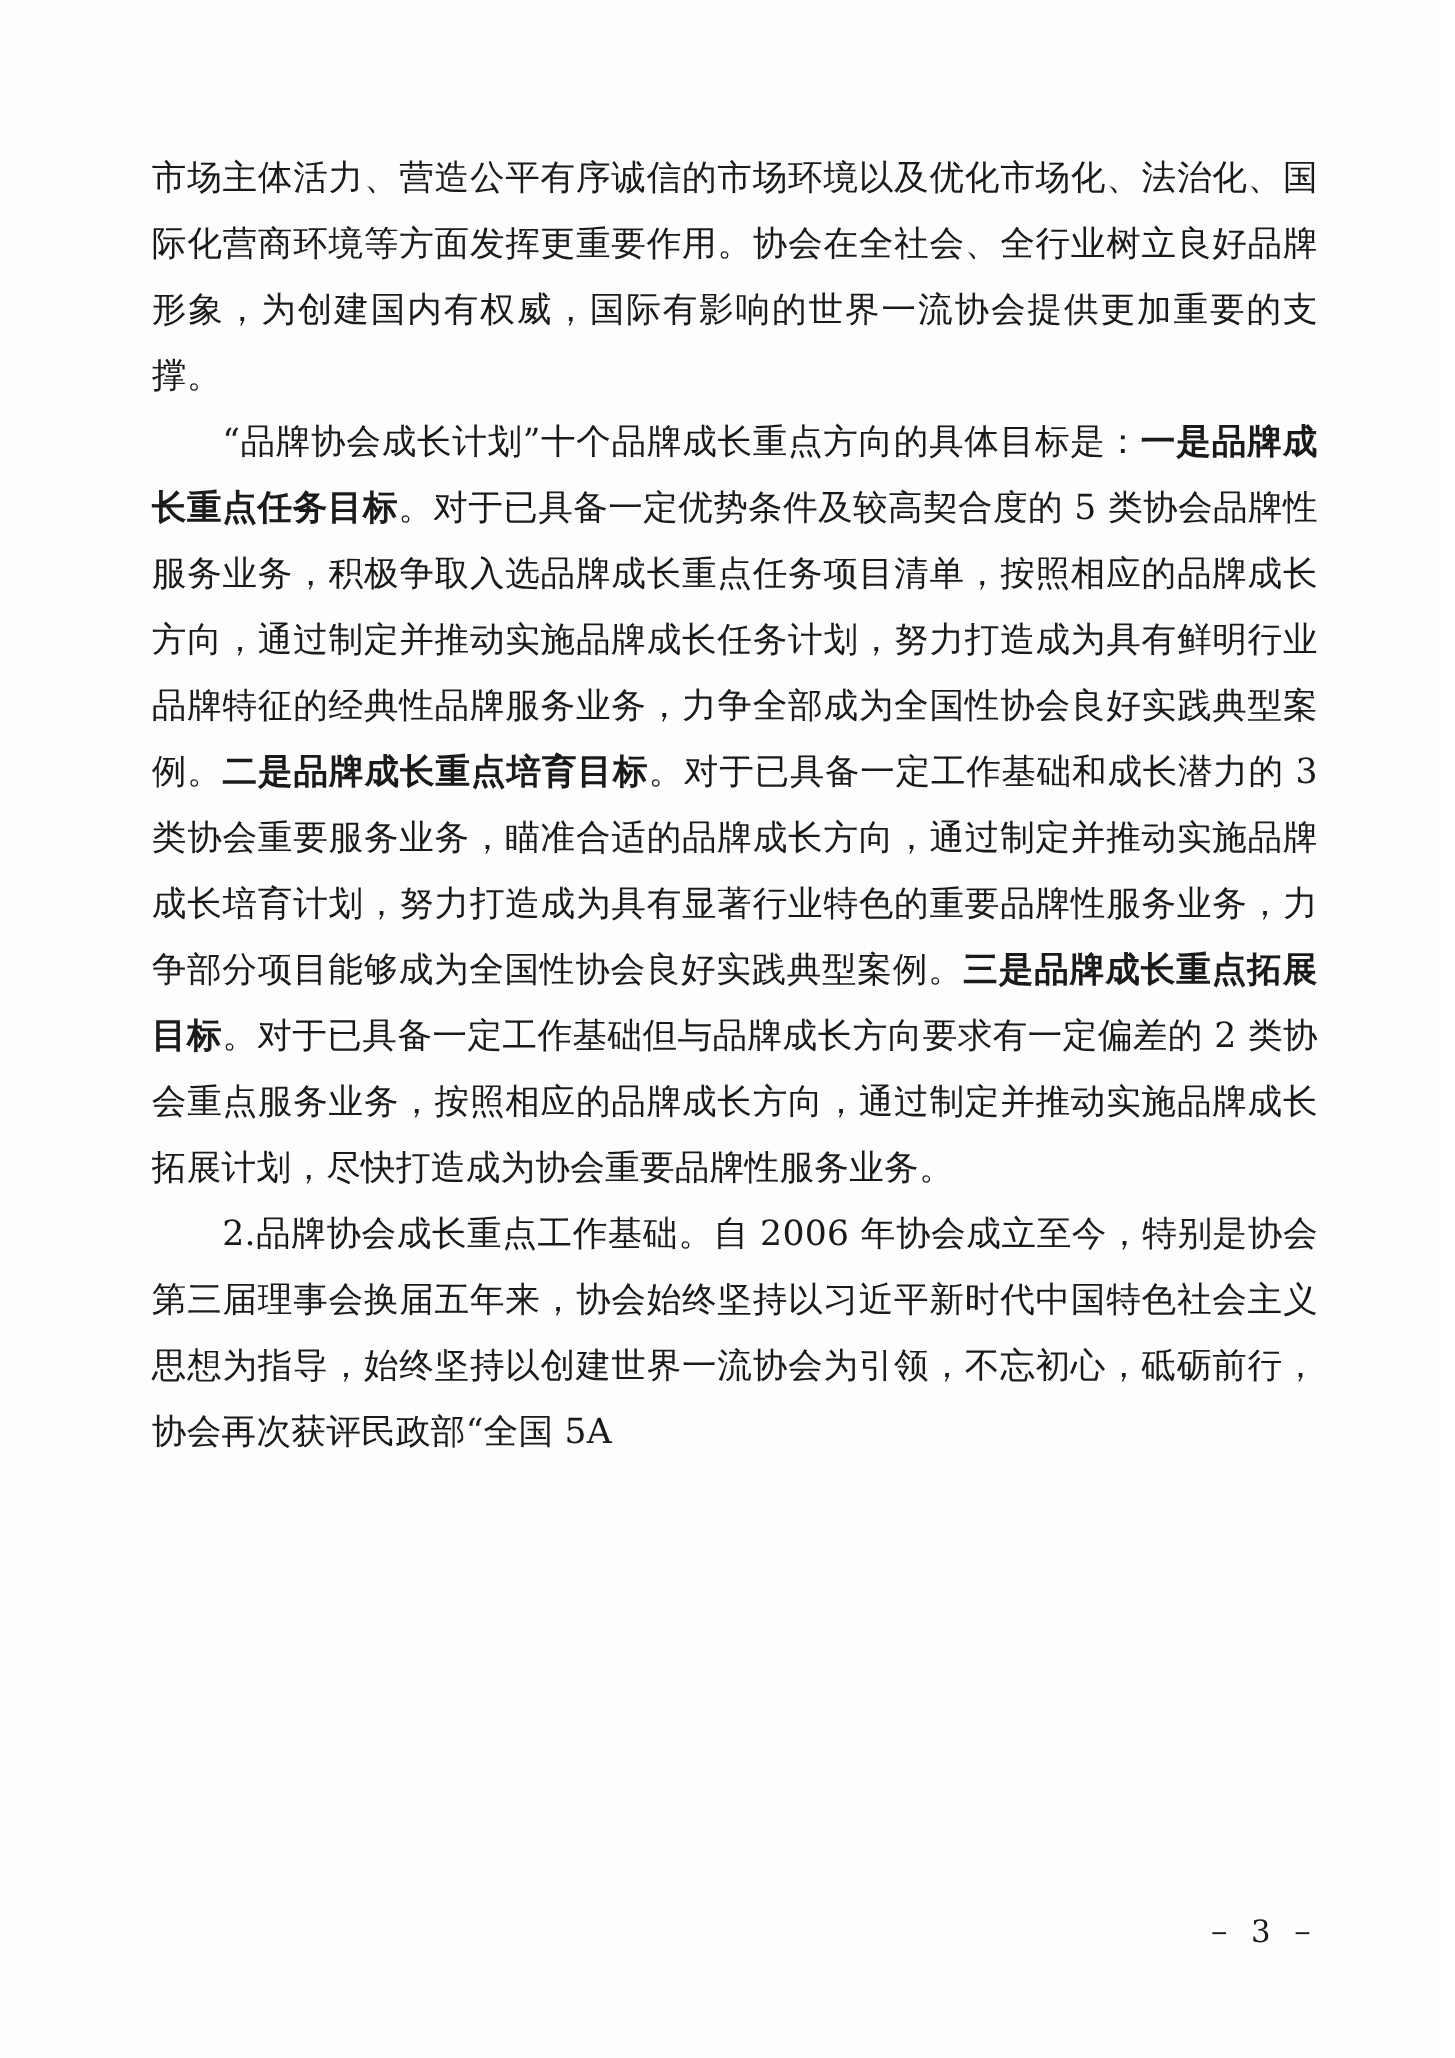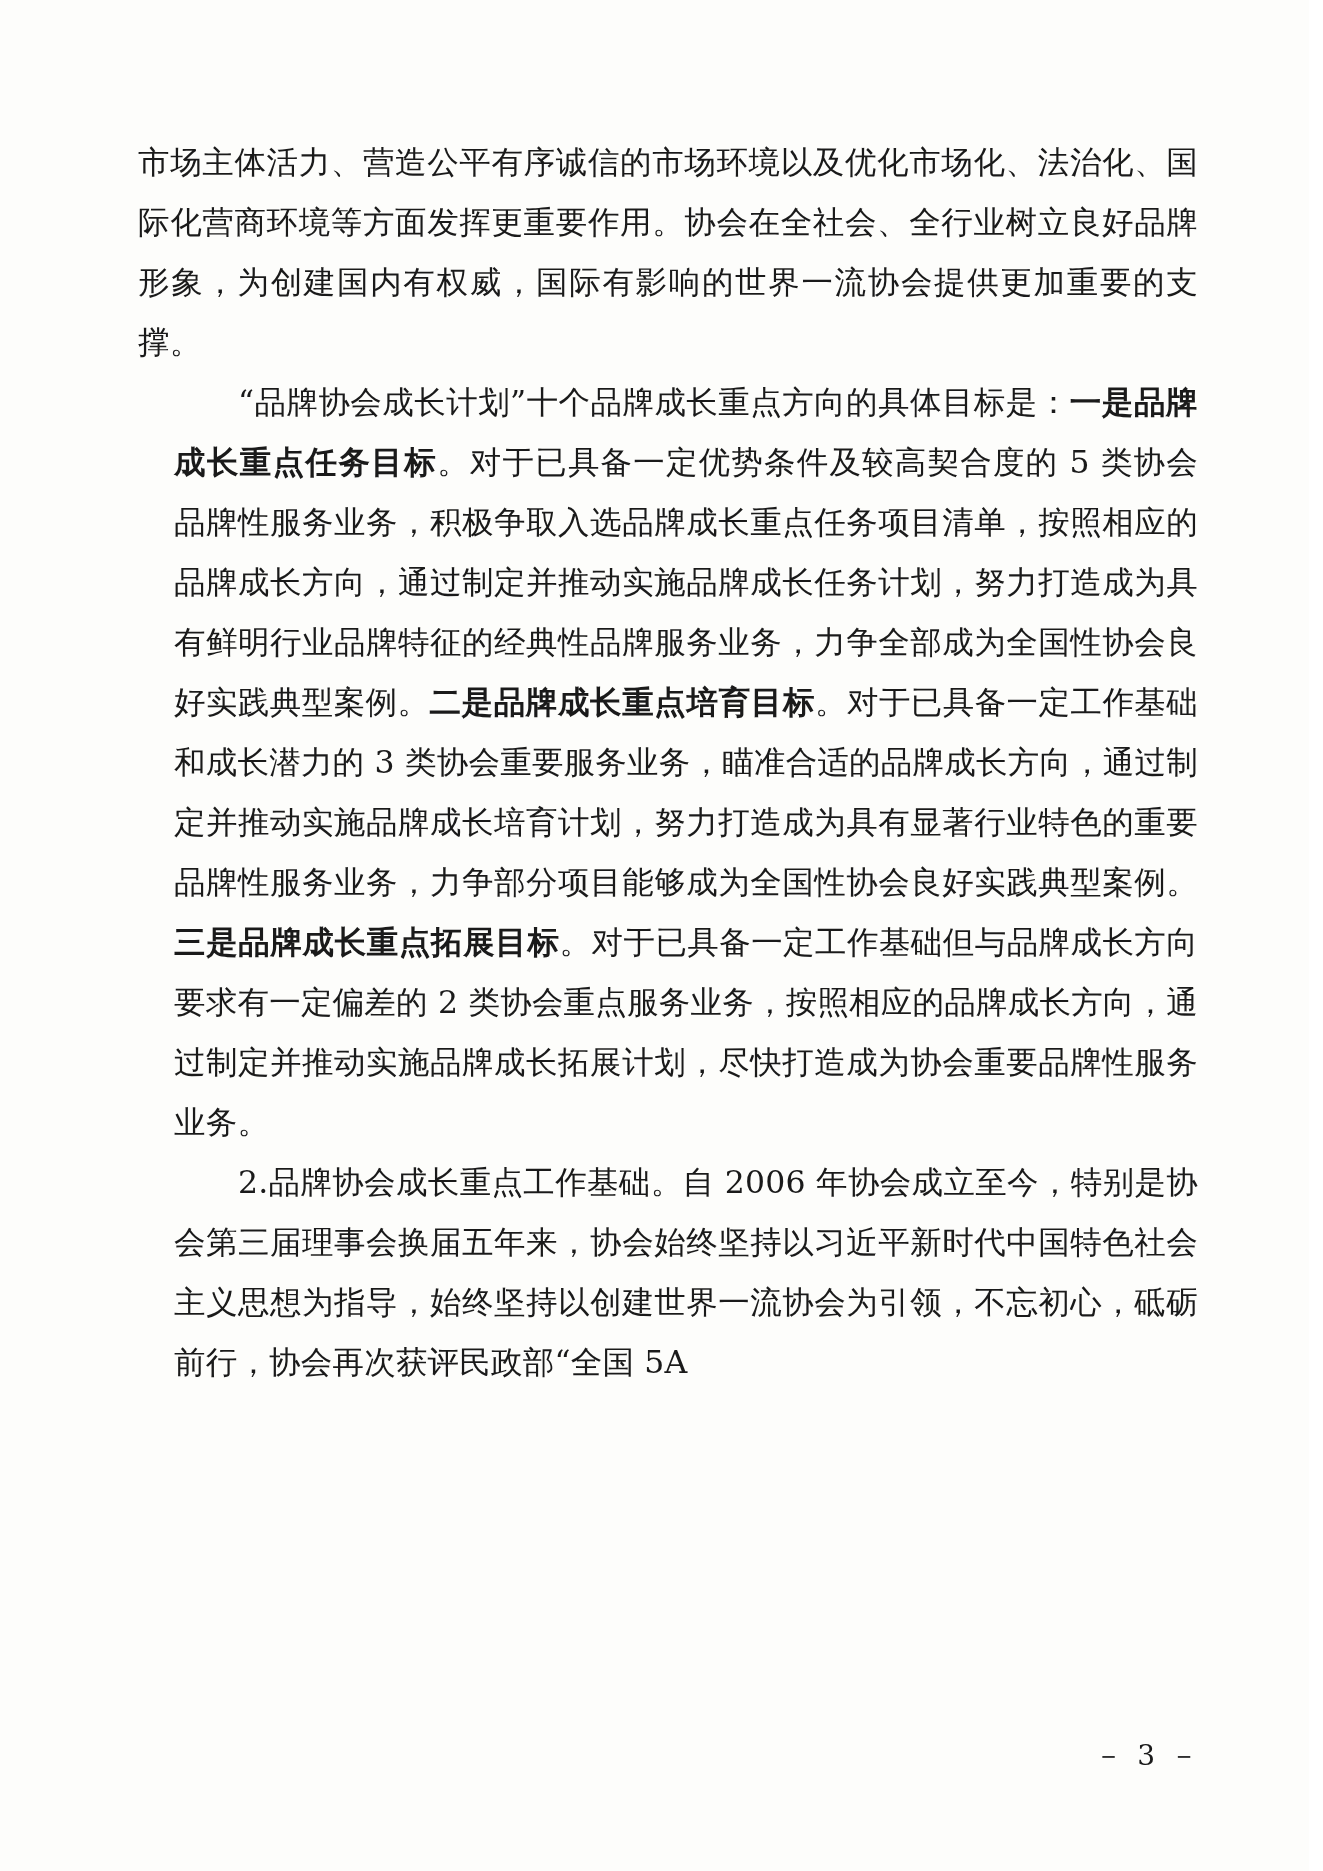--- a/index.html
+++ b/index.html
@@ -31,21 +31,20 @@
     text-justify: inter-character;
     letter-spacing: 0.2px;
     margin: 0;
     word-break: break-all;
   }
   .para + .para {
     margin-top: 0;
   }
   .indent {
     text-indent: 64px;
-    margin-left: 36px;
   }
   .b {
     font-weight: 700;
     letter-spacing: 0.4px;
   }
   .page-number {
     position: absolute;
     right: 108px;
     bottom: 96px;
     font-size: 28px;

